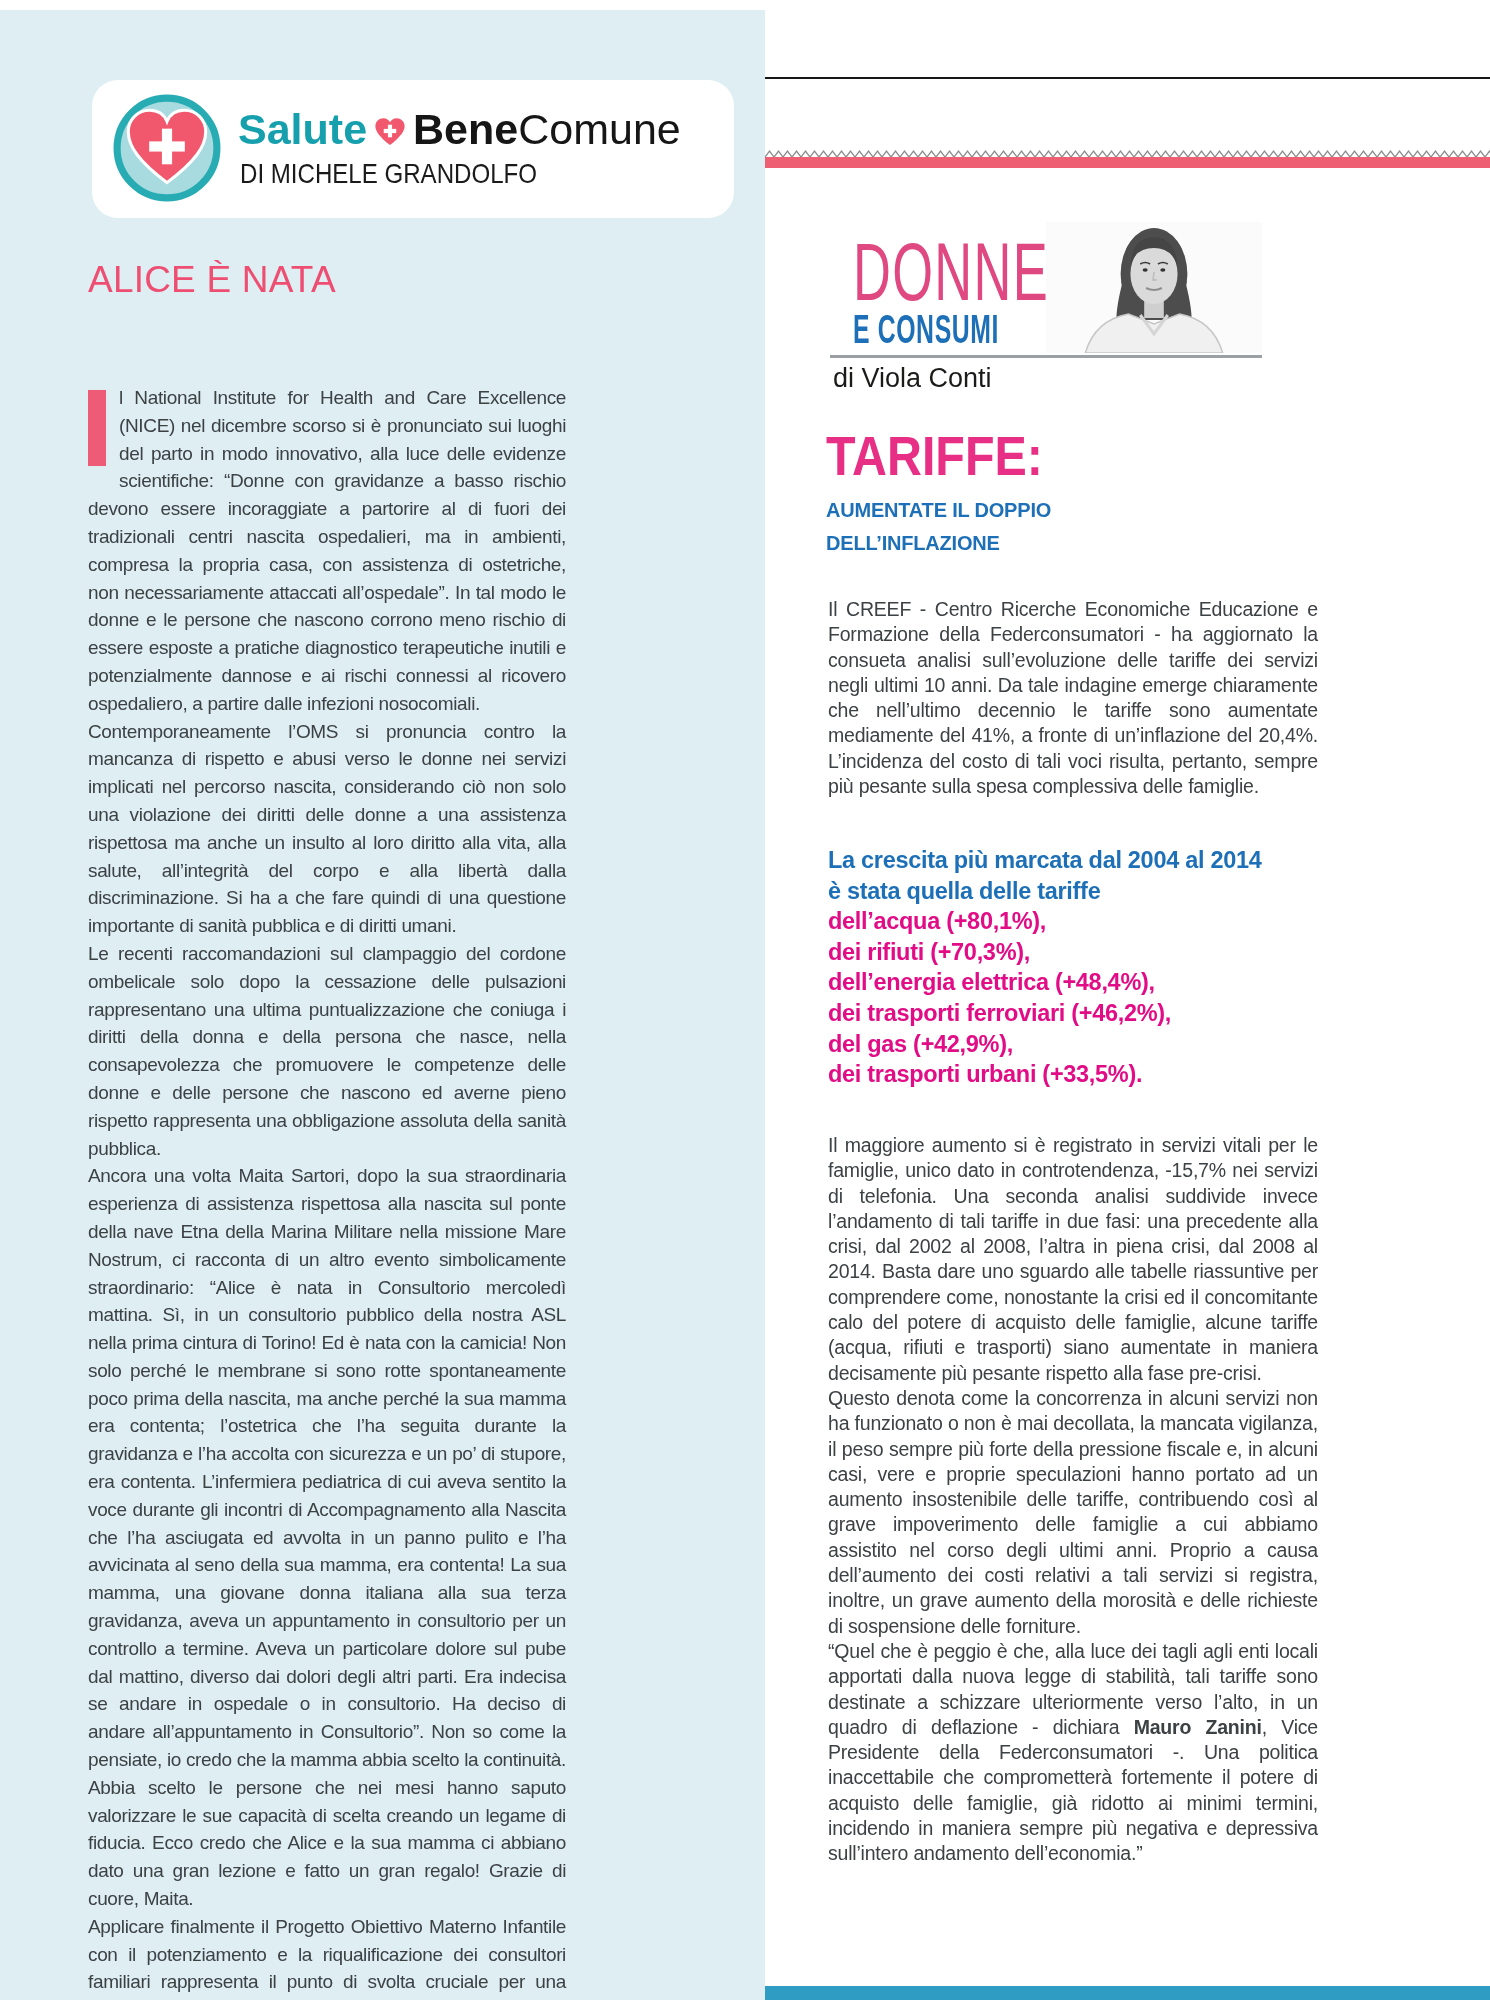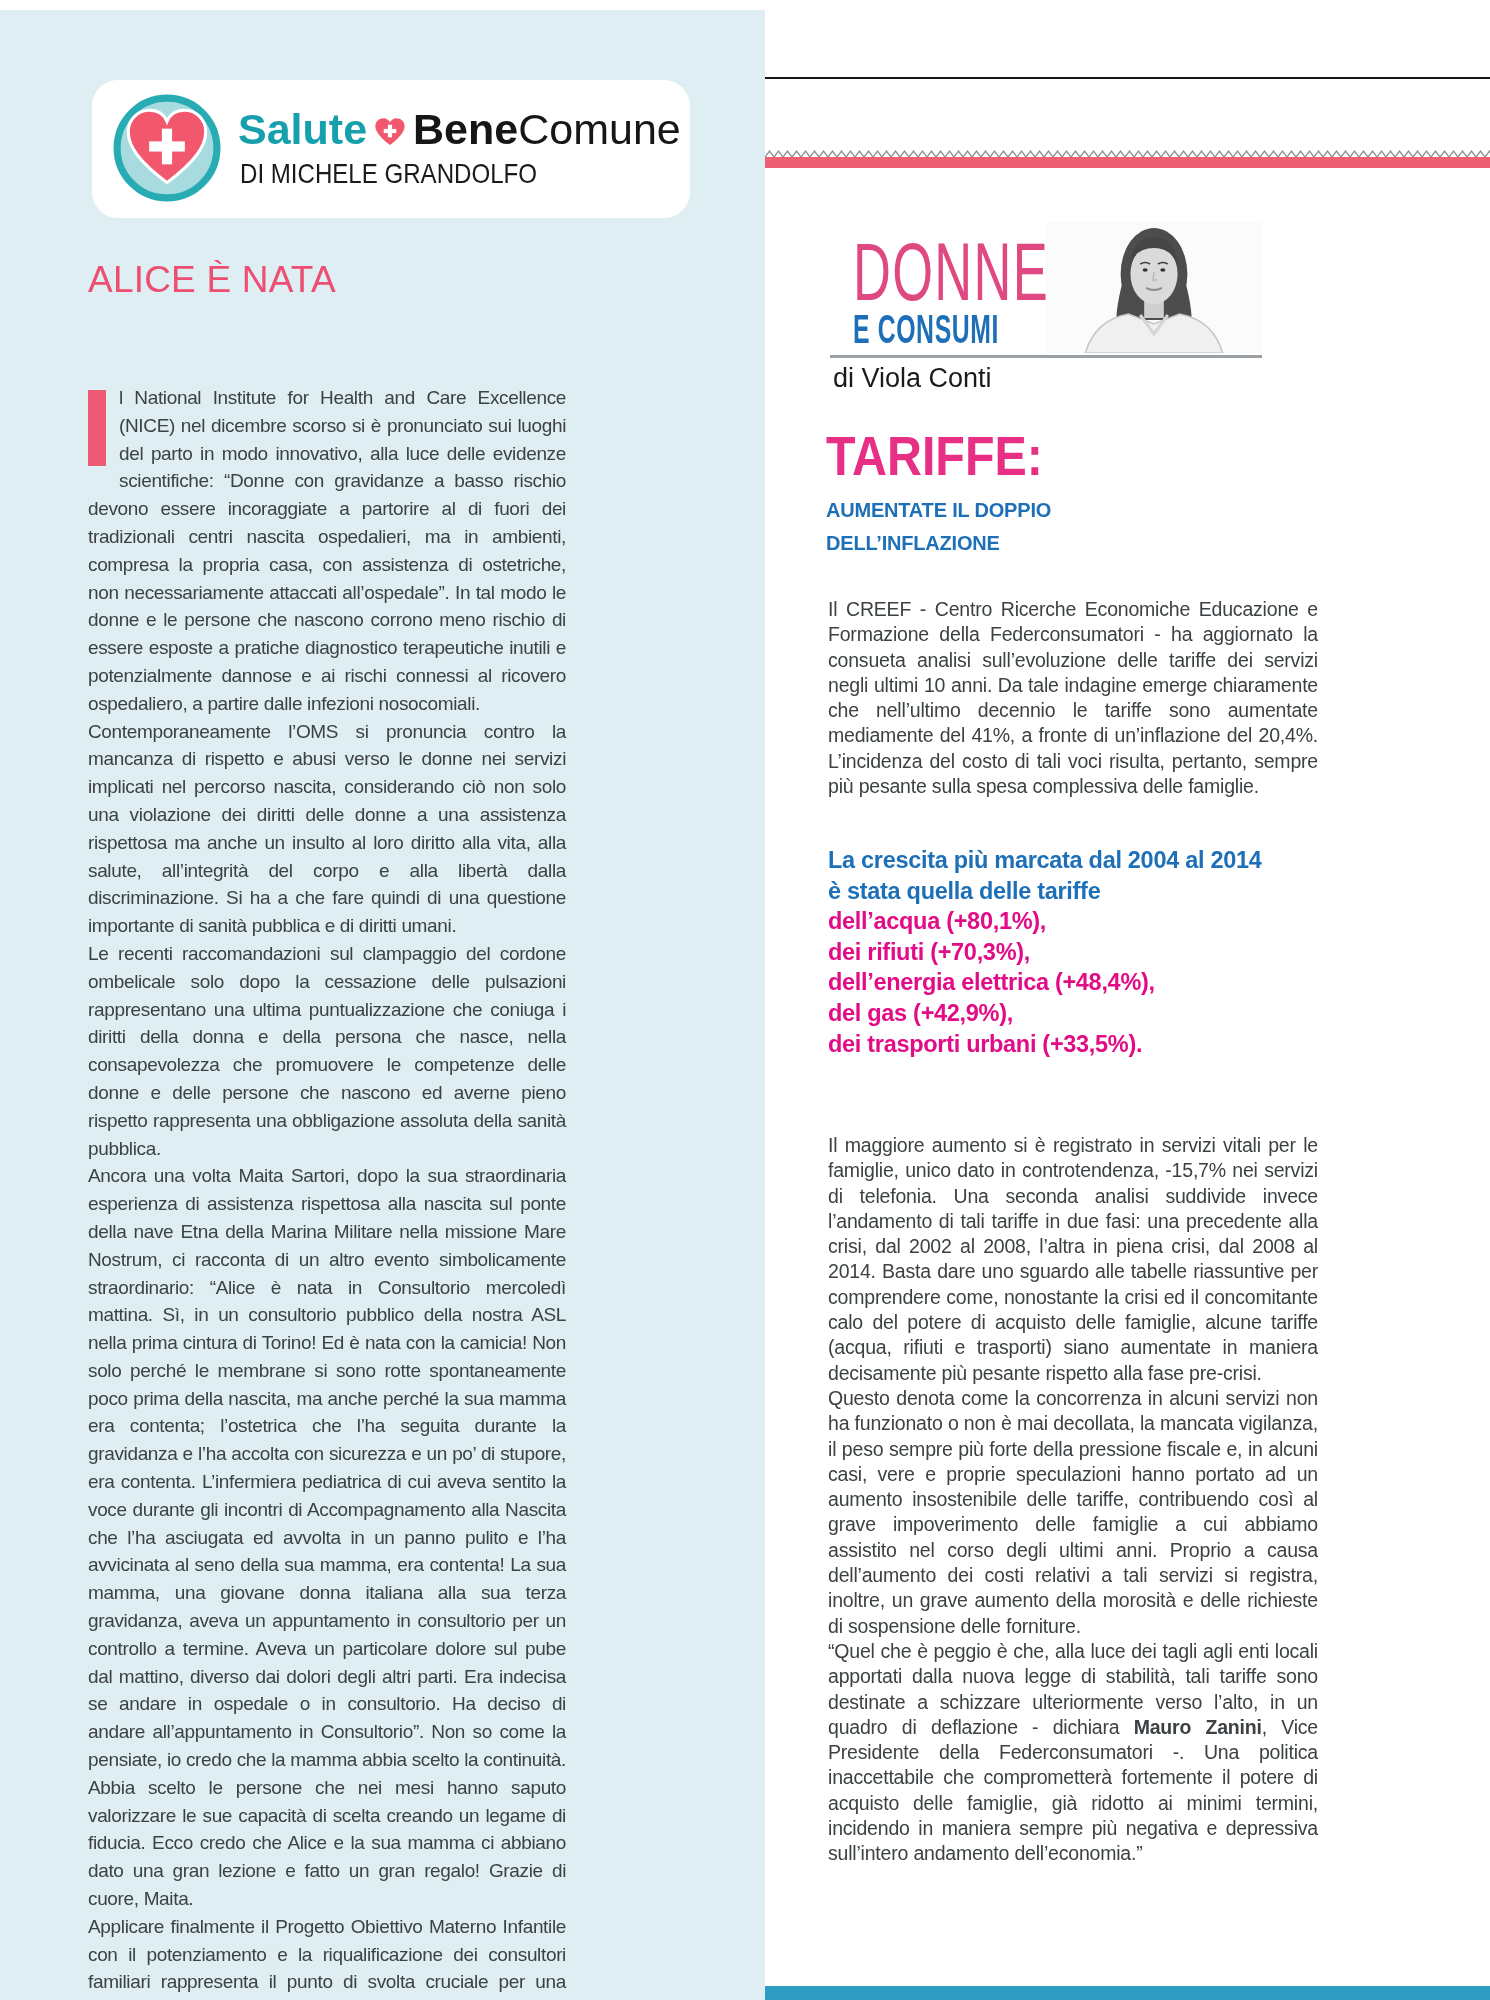--- a/index.html
+++ b/index.html
@@ -5,21 +5,21 @@
   html,body{margin:0;padding:0;}
   body{
     width:1490px;height:2000px;position:relative;background:#ffffff;
     font-family:"Liberation Sans","DejaVu Sans",sans-serif;overflow:hidden;
     -webkit-font-smoothing:antialiased;
   }
   .abs{position:absolute;}
 
   
   .blue-panel{left:0;top:10px;width:765px;height:1990px;background:#deeef3;z-index:1;}
-  .logo-card{left:92px;top:80px;width:598px;height:138px;background:#ffffff;border-radius:26px;z-index:2;}
+  .logo-card{left:92px;top:80px;width:598px;height:138px;background:#ffffff;border-radius:26px;z-index:2;padding-left:44px;}
   .logo-icon{left:20px;top:13px;width:110px;height:110px;}
   .logo-line{left:146px;top:26px;white-space:nowrap;font-size:43px;line-height:46px;}
   .logo-salute{color:#16a0ad;font-weight:bold;}
   .logo-heart{display:inline-block;width:36px;height:32px;margin:0 5px;vertical-align:-3px;}
   .logo-bene{color:#161616;font-weight:bold;}
   .logo-comune{color:#161616;font-weight:normal;}
   .logo-byline{left:148px;top:78px;font-size:28px;color:#1a1a1a;transform:scaleX(0.86);transform-origin:left top;white-space:nowrap;}
 
   .left-title{left:88px;top:248px;z-index:2;font-weight:normal;font-size:37px;line-height:39px;letter-spacing:0.2px;margin-top:12px;}
   .left-title .t1{color:#ee4e71;}
@@ -155,20 +155,21 @@
 <div class="abs right-body rb1">
   <p>Il CREEF - Centro Ricerche Economiche Educazione e Formazione della Federconsumatori - ha aggiornato la consueta analisi sull’evoluzione delle tariffe dei servizi negli ultimi 10 anni. Da tale indagine emerge chiaramente che nell’ultimo decennio le tariffe sono aumentate mediamente del 41%, a fronte di un’inflazione del 20,4%. L’incidenza del costo di tali voci risulta, pertanto, sempre più pesante sulla spesa complessiva delle famiglie.</p>
 </div>
 
 <div class="abs highlight">
   <div class="hl-blue">La crescita più marcata dal 2004 al 2014</div>
   <div class="hl-blue">è stata quella delle tariffe</div>
   <div class="hl-pink">dell’acqua (+80,1%),</div>
   <div class="hl-pink">dei rifiuti (+70,3%),</div>
   <div class="hl-pink">dell’energia elettrica (+48,4%),</div>
+  <div class="hl-pink">dei trasporti ferroviari (+46,2%),</div>
   <div class="hl-pink">del gas (+42,9%),</div>
   <div class="hl-pink">dei trasporti urbani (+33,5%).</div>
 </div>
 
 <div class="abs right-body rb2">
   <p>Il maggiore aumento si è registrato in servizi vitali per le famiglie, unico dato in controtendenza, -15,7% nei servizi di telefonia. Una seconda analisi suddivide invece l’andamento di tali tariffe in due fasi: una precedente alla crisi, dal 2002 al 2008, l’altra in piena crisi, dal 2008 al 2014. Basta dare uno sguardo alle tabelle riassuntive per comprendere come, nonostante la crisi ed il concomitante calo del potere di acquisto delle famiglie, alcune tariffe (acqua, rifiuti e trasporti) siano aumentate in maniera decisamente più pesante rispetto alla fase pre-crisi.</p>
   <p>Questo denota come la concorrenza in alcuni servizi non ha funzionato o non è mai decollata, la mancata vigilanza, il peso sempre più forte della pressione fiscale e, in alcuni casi, vere e proprie speculazioni hanno portato ad un aumento insostenibile delle tariffe, contribuendo così al grave impoverimento delle famiglie a cui abbiamo assistito nel corso degli ultimi anni. Proprio a causa dell’aumento dei costi relativi a tali servizi si registra, inoltre, un grave aumento della morosità e delle richieste di sospensione delle forniture.</p>
   <p><span>“Quel che è peggio è che, alla luce dei tagli agli enti locali apportati dalla nuova legge di stabilità, tali tariffe sono destinate a schizzare ulteriormente verso l’alto, in un quadro di deflazione - dichiara </span><span class="bold">Mauro Zanini</span><span>, Vice Presidente della Federconsumatori -. Una politica inaccettabile che comprometterà fortemente il potere di acquisto delle famiglie, già ridotto ai minimi termini, incidendo in maniera sempre più negativa e depressiva sull’intero andamento dell’economia.”</span></p>
 </div>
 

